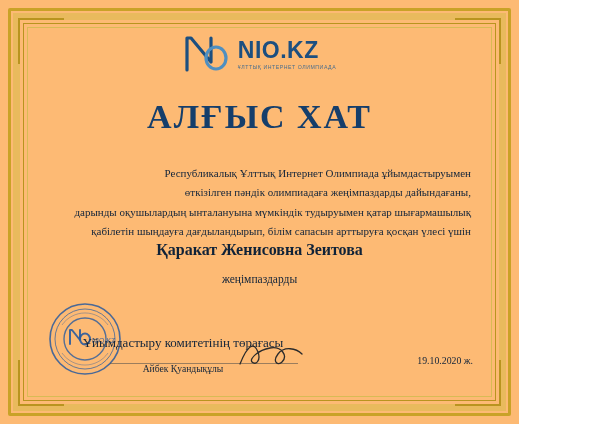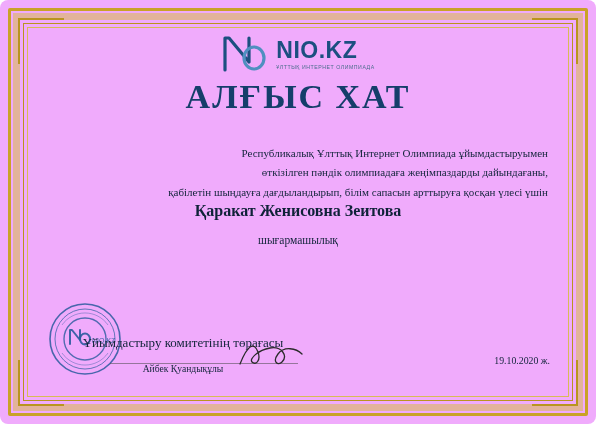--- a/index.html
+++ b/index.html
@@ -8,25 +8,24 @@
   }
   body {
     width: 600px;
     height: 424px;
     background: #ffffff;
     font-family: "Liberation Serif", serif;
     overflow: hidden;
   }
   .certificate {
     position: relative;
-    width: 596px;
+    width: 519px;
     height: 424px;
-    background: #f0abfc;
-    box-sizing: border-box;
-    border-radius: 8px;
+    background: #fdba74;
+    box-sizing: border-box;
   }
   
   .border-outer {
     position: absolute;
     left: 8px;
     top: 8px;
     right: 8px;
     bottom: 8px;
     border: 3px solid #c9a227;
     border-radius: 2px;
@@ -115,20 +114,21 @@
     white-space: nowrap;
   }
   
   .title {
     text-align: center;
     font-family: "Liberation Serif", serif;
     font-weight: bold;
     font-size: 34px;
     color: #153e6b;
     letter-spacing: 2px;
+    margin-top: 20px;
   }
   
   .body-text {
     margin-top: 28px;
     text-align: right;
     font-size: 11px;
     color: #12243a;
     line-height: 1.75;
     padding: 0 8px;
   }
@@ -234,25 +234,26 @@
         <span class="logo-text">NIO.KZ</span>
         <span class="logo-sub">ҰЛТТЫҚ ИНТЕРНЕТ ОЛИМПИАДА</span>
       </span>
     </div>
 
     <div class="title">АЛҒЫС ХАТ</div>
 
     <div class="body-text">
       <span class="line">Республикалық Ұлттық Интернет Олимпиада ұйымдастыруымен</span>
       <span class="line">өткізілген пәндік олимпиадаға жеңімпаздарды дайындағаны,</span>
+      <span class="line">дарынды оқушылардың ынталануына мүмкіндік тудыруымен қатар шығармашылық</span>
       <span class="line">қабілетін шыңдауға дағдыландырып, білім сапасын арттыруға қосқан үлесі үшін</span>
     </div>
 
     <div class="recipient">Қаракат Женисовна Зеитова</div>
-    <div class="awarded">шығармашылық</div>
+    <div class="awarded">жеңімпаздарды</div>
 
     <div class="footer">
 
       <div class="stamp">
         <svg width="78" height="78" viewBox="0 0 78 78">
           <circle cx="39" cy="39" r="35" fill="none" stroke="#2a5b9e" stroke-width="1.6" opacity="0.85"></circle>
           <circle cx="39" cy="39" r="30" fill="none" stroke="#2a5b9e" stroke-width="1" opacity="0.7"></circle>
           <circle cx="39" cy="39" r="21" fill="none" stroke="#2a5b9e" stroke-width="1.4" opacity="0.8"></circle>
           <path d="M24 44 L24 30 L26 30 L34 40 L34 30" fill="none" stroke="#2a5b9e" stroke-width="2" stroke-linecap="round" stroke-linejoin="round" opacity="0.9"></path>
           <ellipse cx="39" cy="39" rx="5" ry="5.5" fill="none" stroke="#2a5b9e" stroke-width="2" opacity="0.9"></ellipse>

